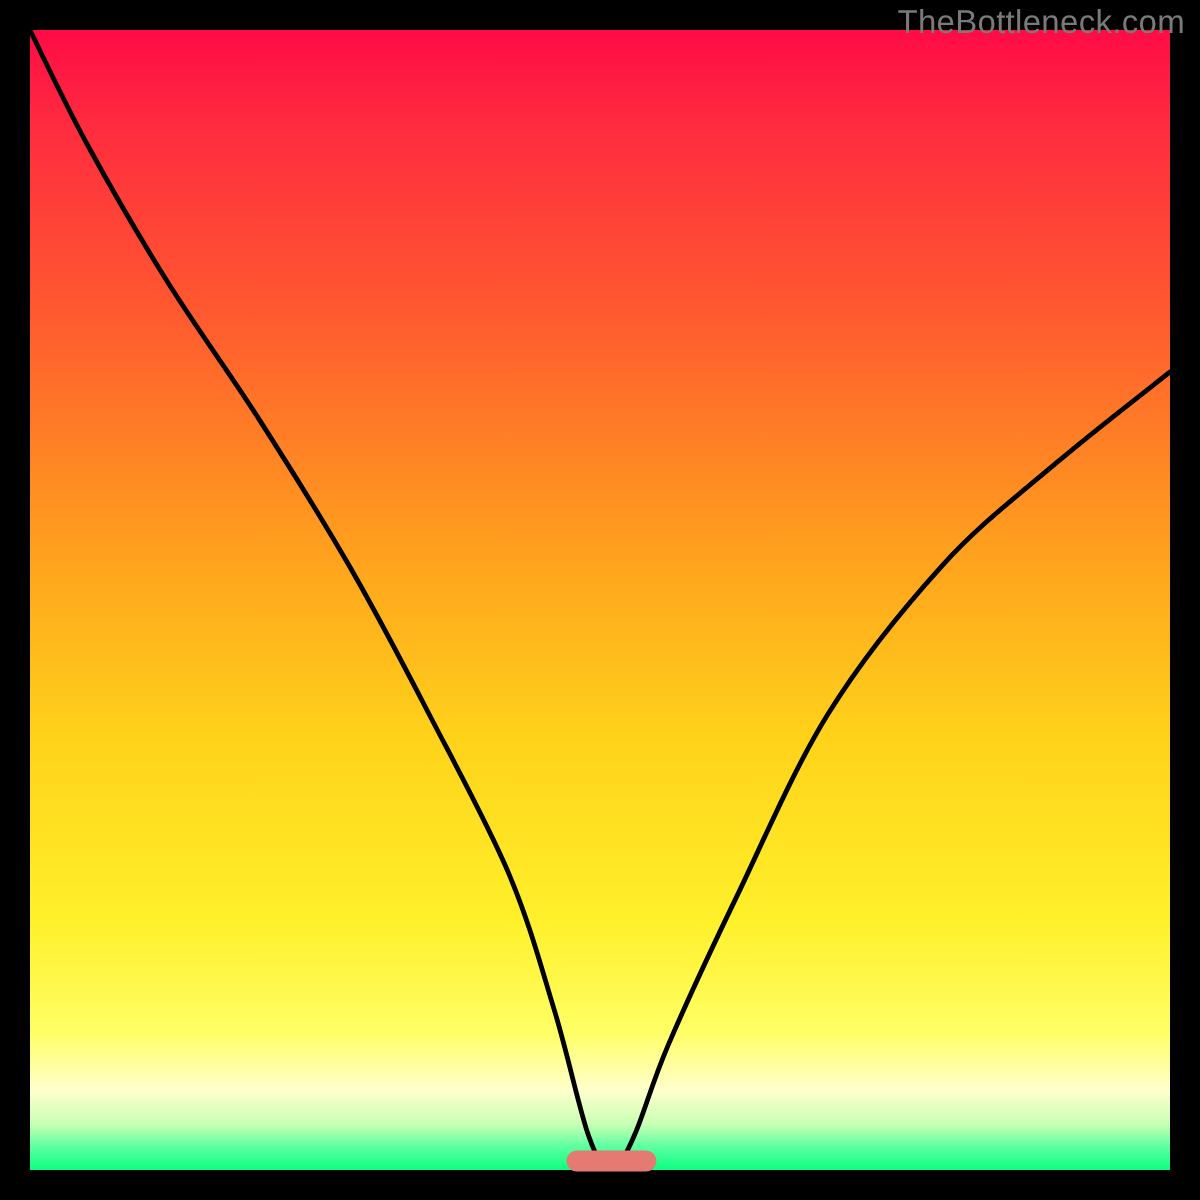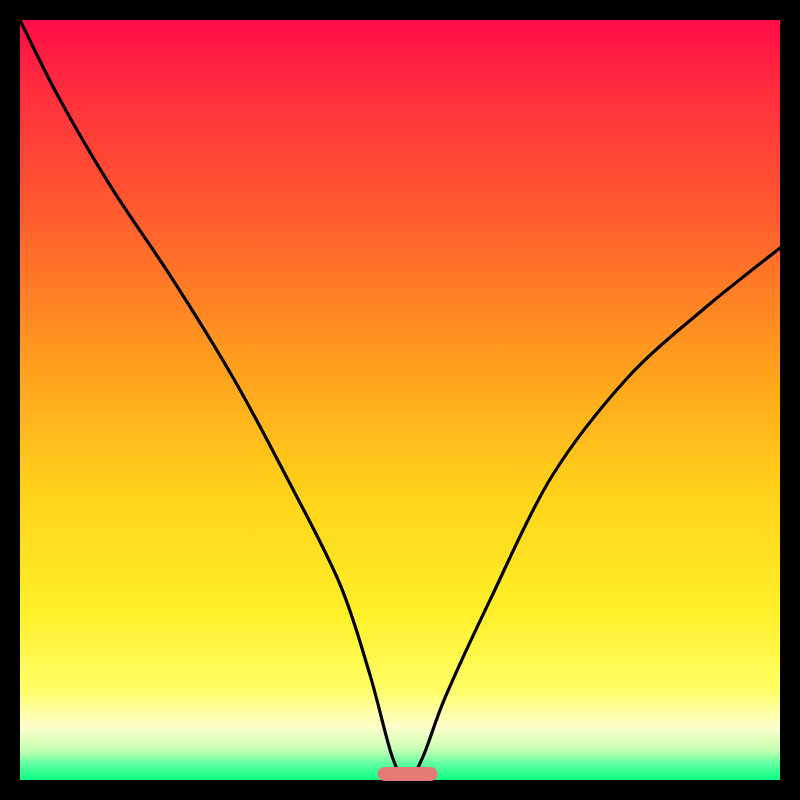--- a/index.html
+++ b/index.html
@@ -70,14 +70,15 @@
 
 <div class="frame">
 
   <div class="plot-area">
     <svg viewBox="0 0 760 760" preserveAspectRatio="none">
       <path id="curve-path" fill="none" stroke="#000" stroke-width="3.2" stroke-linecap="round" stroke-linejoin="round" d="M 0.0 0.0 C 6.3 12.7, 22.8 48.1, 38.0 76.0 C 53.2 103.9, 72.2 136.8, 91.2 167.2 C 110.2 197.6, 131.7 226.7, 152.0 258.4 C 172.3 290.1, 193.8 324.3, 212.8 357.2 C 231.8 390.1, 248.3 421.8, 266.0 456.0 C 283.7 490.2, 305.3 529.5, 319.2 562.4 C 333.1 595.3, 340.7 624.5, 349.6 653.6 C 358.5 682.7, 366.1 719.5, 372.4 737.2 C 378.7 754.9, 382.5 760.0, 387.6 760.0 C 392.7 760.0, 396.5 751.1, 402.8 737.2 C 409.1 723.3, 414.2 703.0, 425.6 676.4 C 437.0 649.8, 453.5 614.3, 471.2 577.6 C 488.9 540.9, 509.2 492.7, 532.0 456.0 C 554.8 419.3, 582.7 385.1, 608.0 357.2 C 633.3 329.3, 658.7 310.3, 684.0 288.8 C 709.3 267.3, 747.3 238.1, 760.0 228.0"></path>
     </svg>
     <div class="bottom-marker" id="marker" style="left: 387.6px; width: 60.8px;"></div>
   </div>
 
+  <div class="attribution">TheBottleneck.com</div>
 
 </div>
 
 </body></html>

